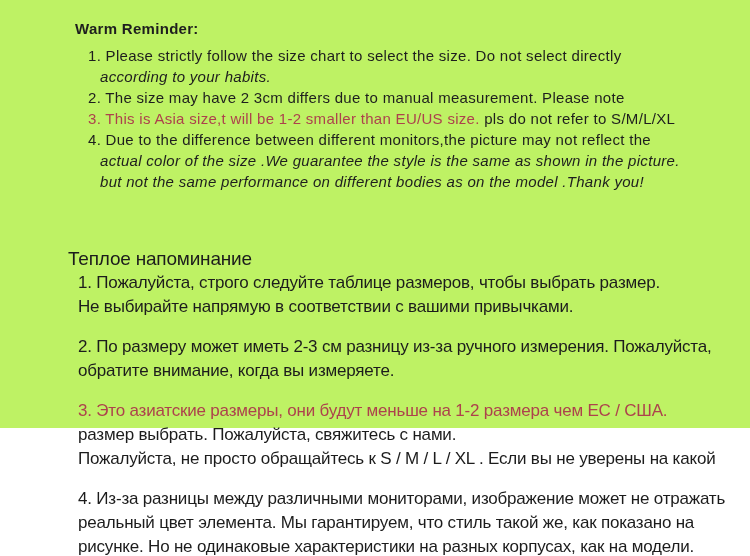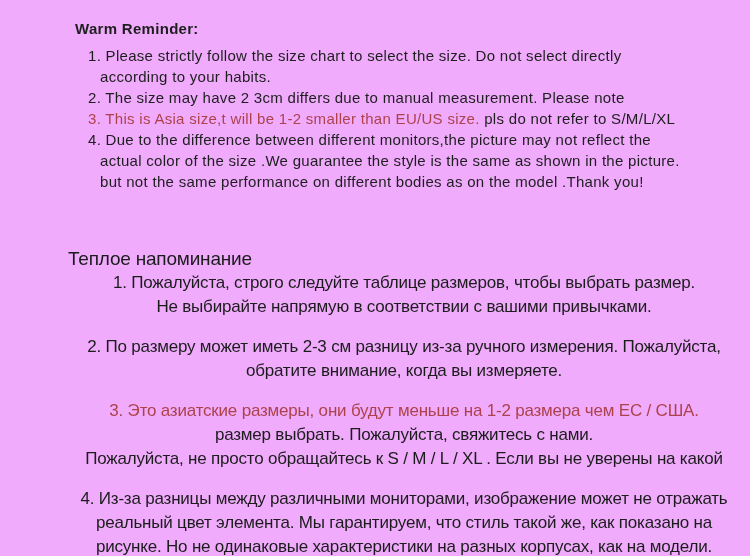--- a/index.html
+++ b/index.html
@@ -5,22 +5,22 @@
   * { margin: 0; padding: 0; box-sizing: border-box; }
   html, body {
     width: 750px;
     height: 556px;
     background: #ffffff;
     overflow: hidden;
   }
   .page {
     position: relative;
     width: 750px;
-    height: 556px;
-    background: #f0abfc;
+    height: 428px;
+    background: #bef264;
     font-family: "Liberation Sans", "DejaVu Sans", sans-serif;
     color: #1e1e1e;
     -webkit-font-smoothing: antialiased;
   }
 
   
   .en-section {
     position: absolute;
     top: 18px;
     left: 0;
@@ -30,42 +30,41 @@
     letter-spacing: 0.3px;
     font-weight: 500;
   }
   .en-title {
     margin: 0 0 5px 75px;
     font-size: 15px;
     line-height: 22px;
     font-weight: 600;
   }
   .en-line-num  { margin-left: 88px; }
-  .en-line-cont { margin-left: 100px; }
+  .en-line-cont { margin-left: 100px; font-style: italic; }
 
   
   .ru-section {
     position: absolute;
     top: 247px;
     left: 0;
     right: 0;
     font-size: 17px;
     line-height: 24px;
     letter-spacing: -0.2px;
     color: #1c1c1c;
   }
   .ru-title {
     margin-left: 68px;
     font-size: 19px;
     line-height: 24px;
     font-weight: 500;
   }
   .ru-para {
     margin: 16px 20px 0 78px;
-    text-align: center;
   }
   .ru-para.first { margin-top: 0; }
 
   .red-text { color: #ad424c; }
 </style>
 </head>
 <body>
 
 <div class="page">
 

